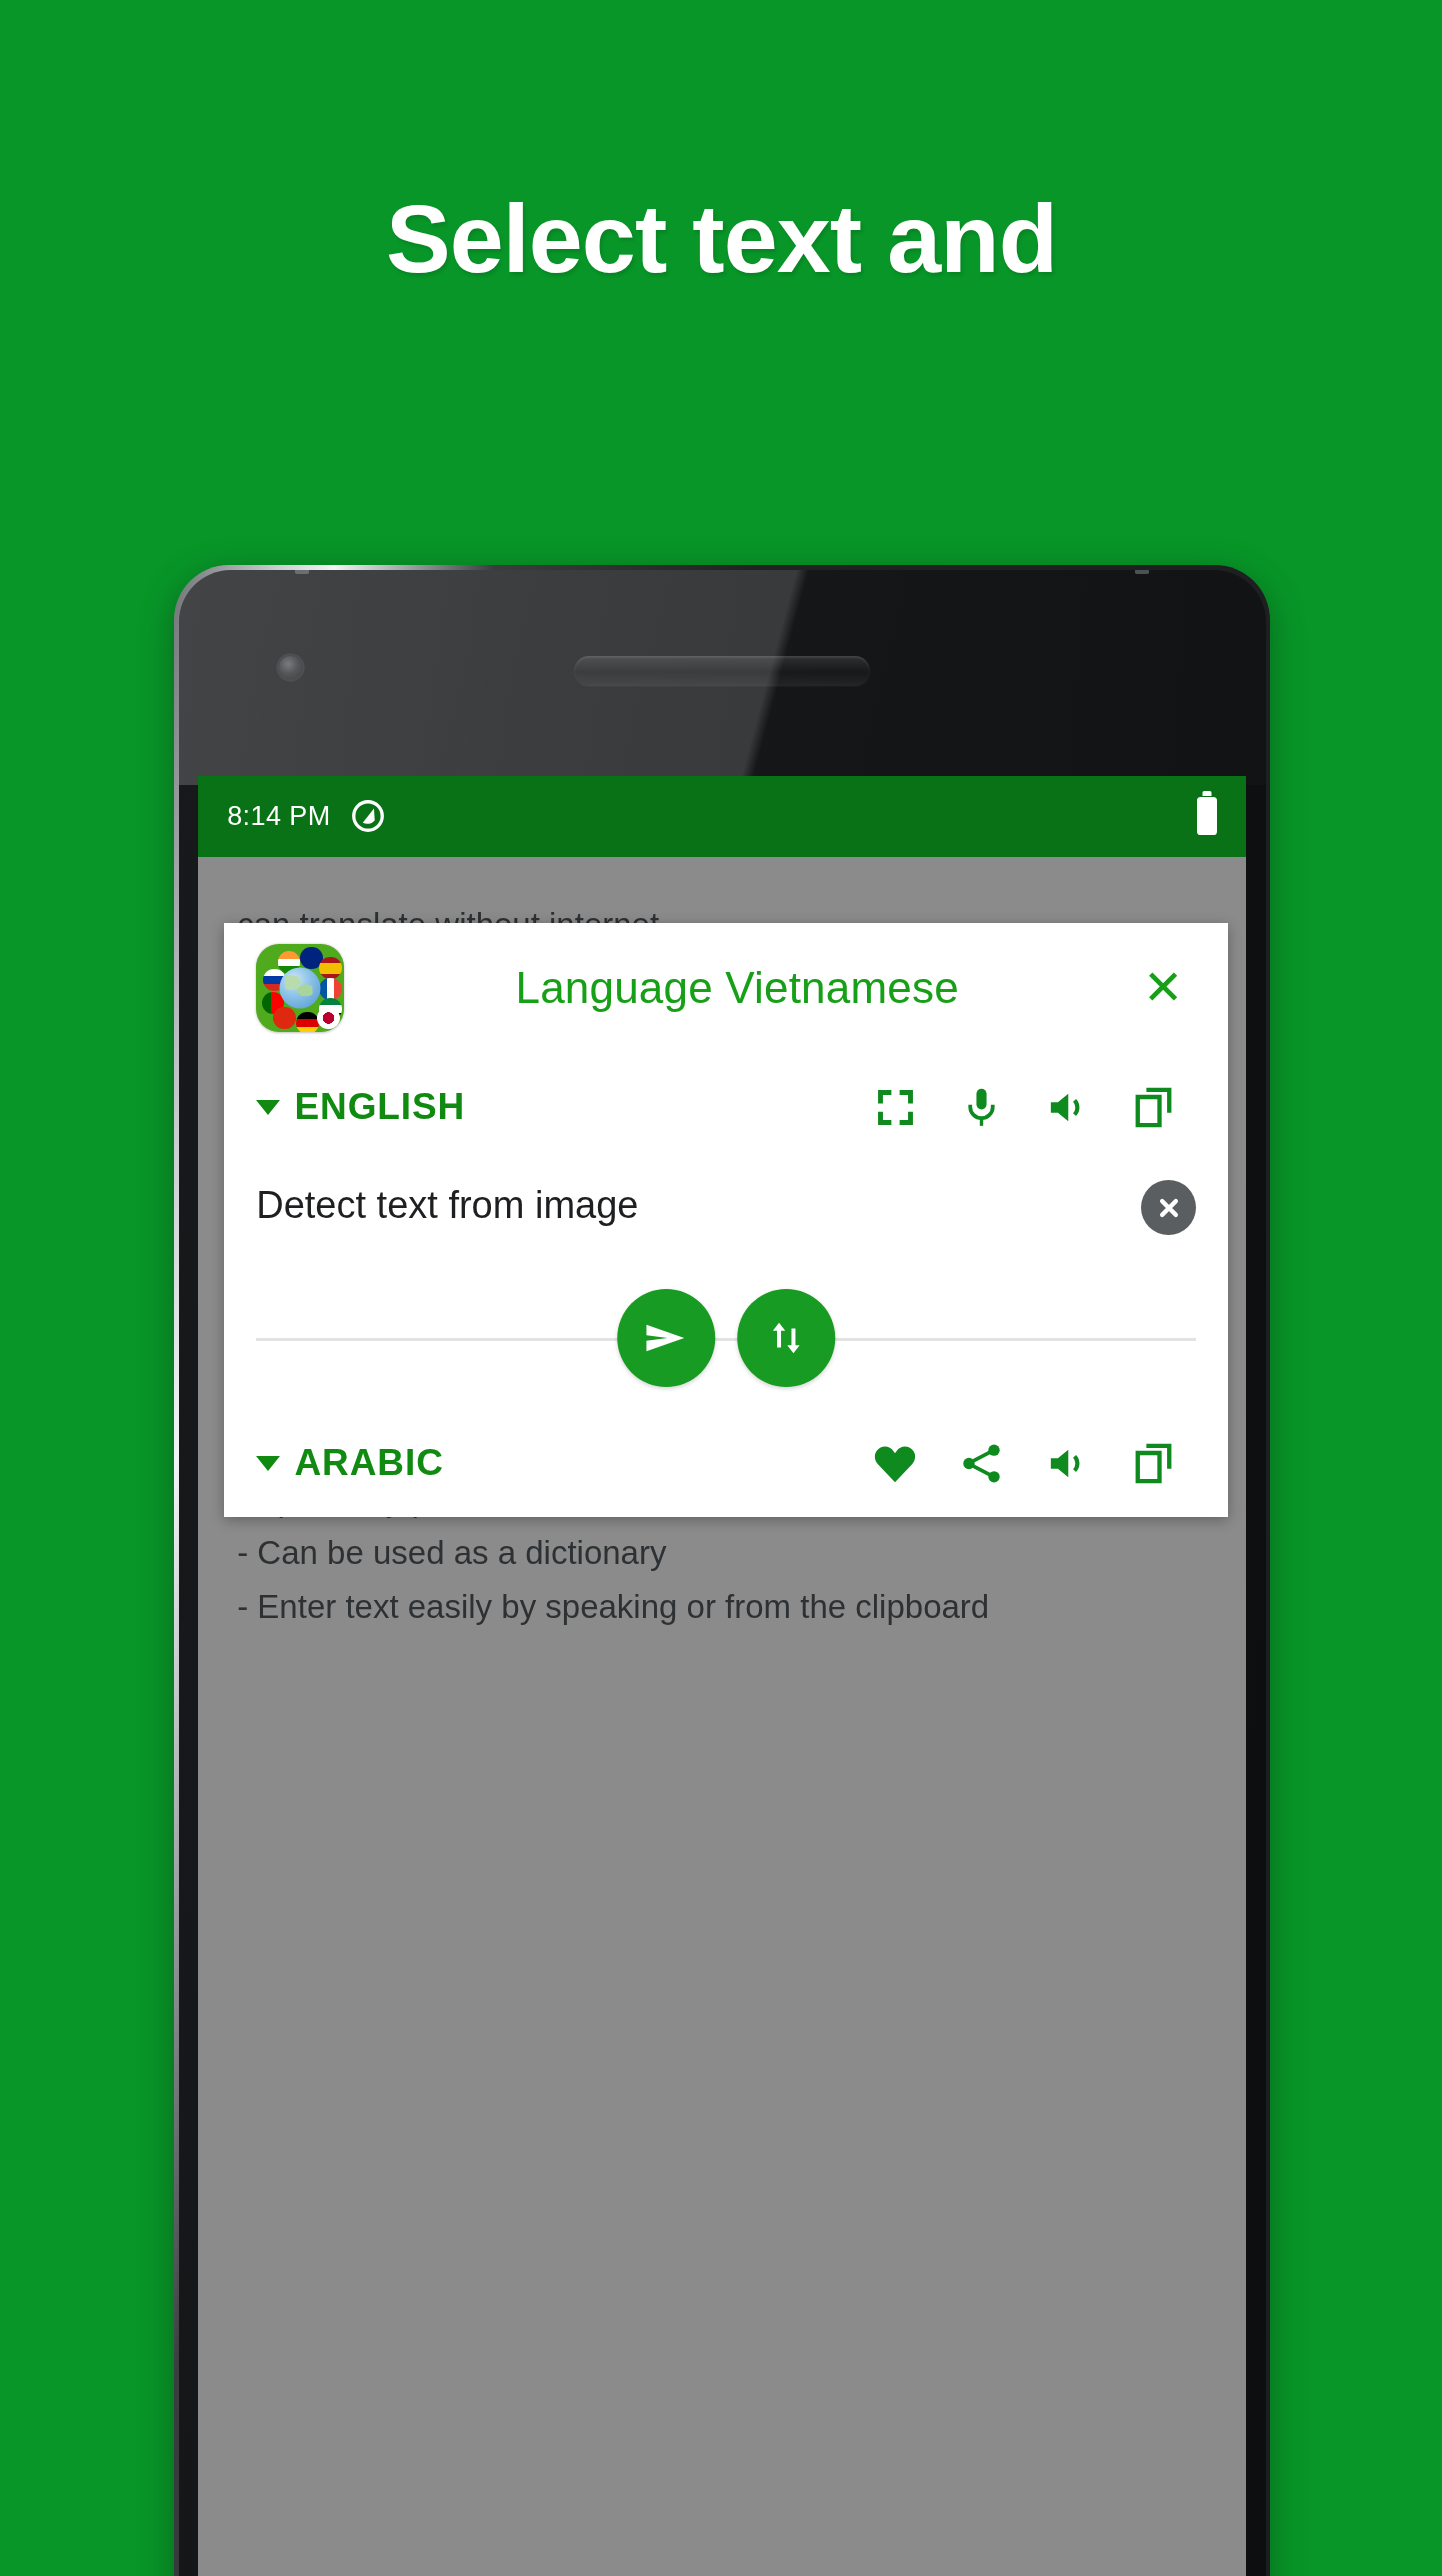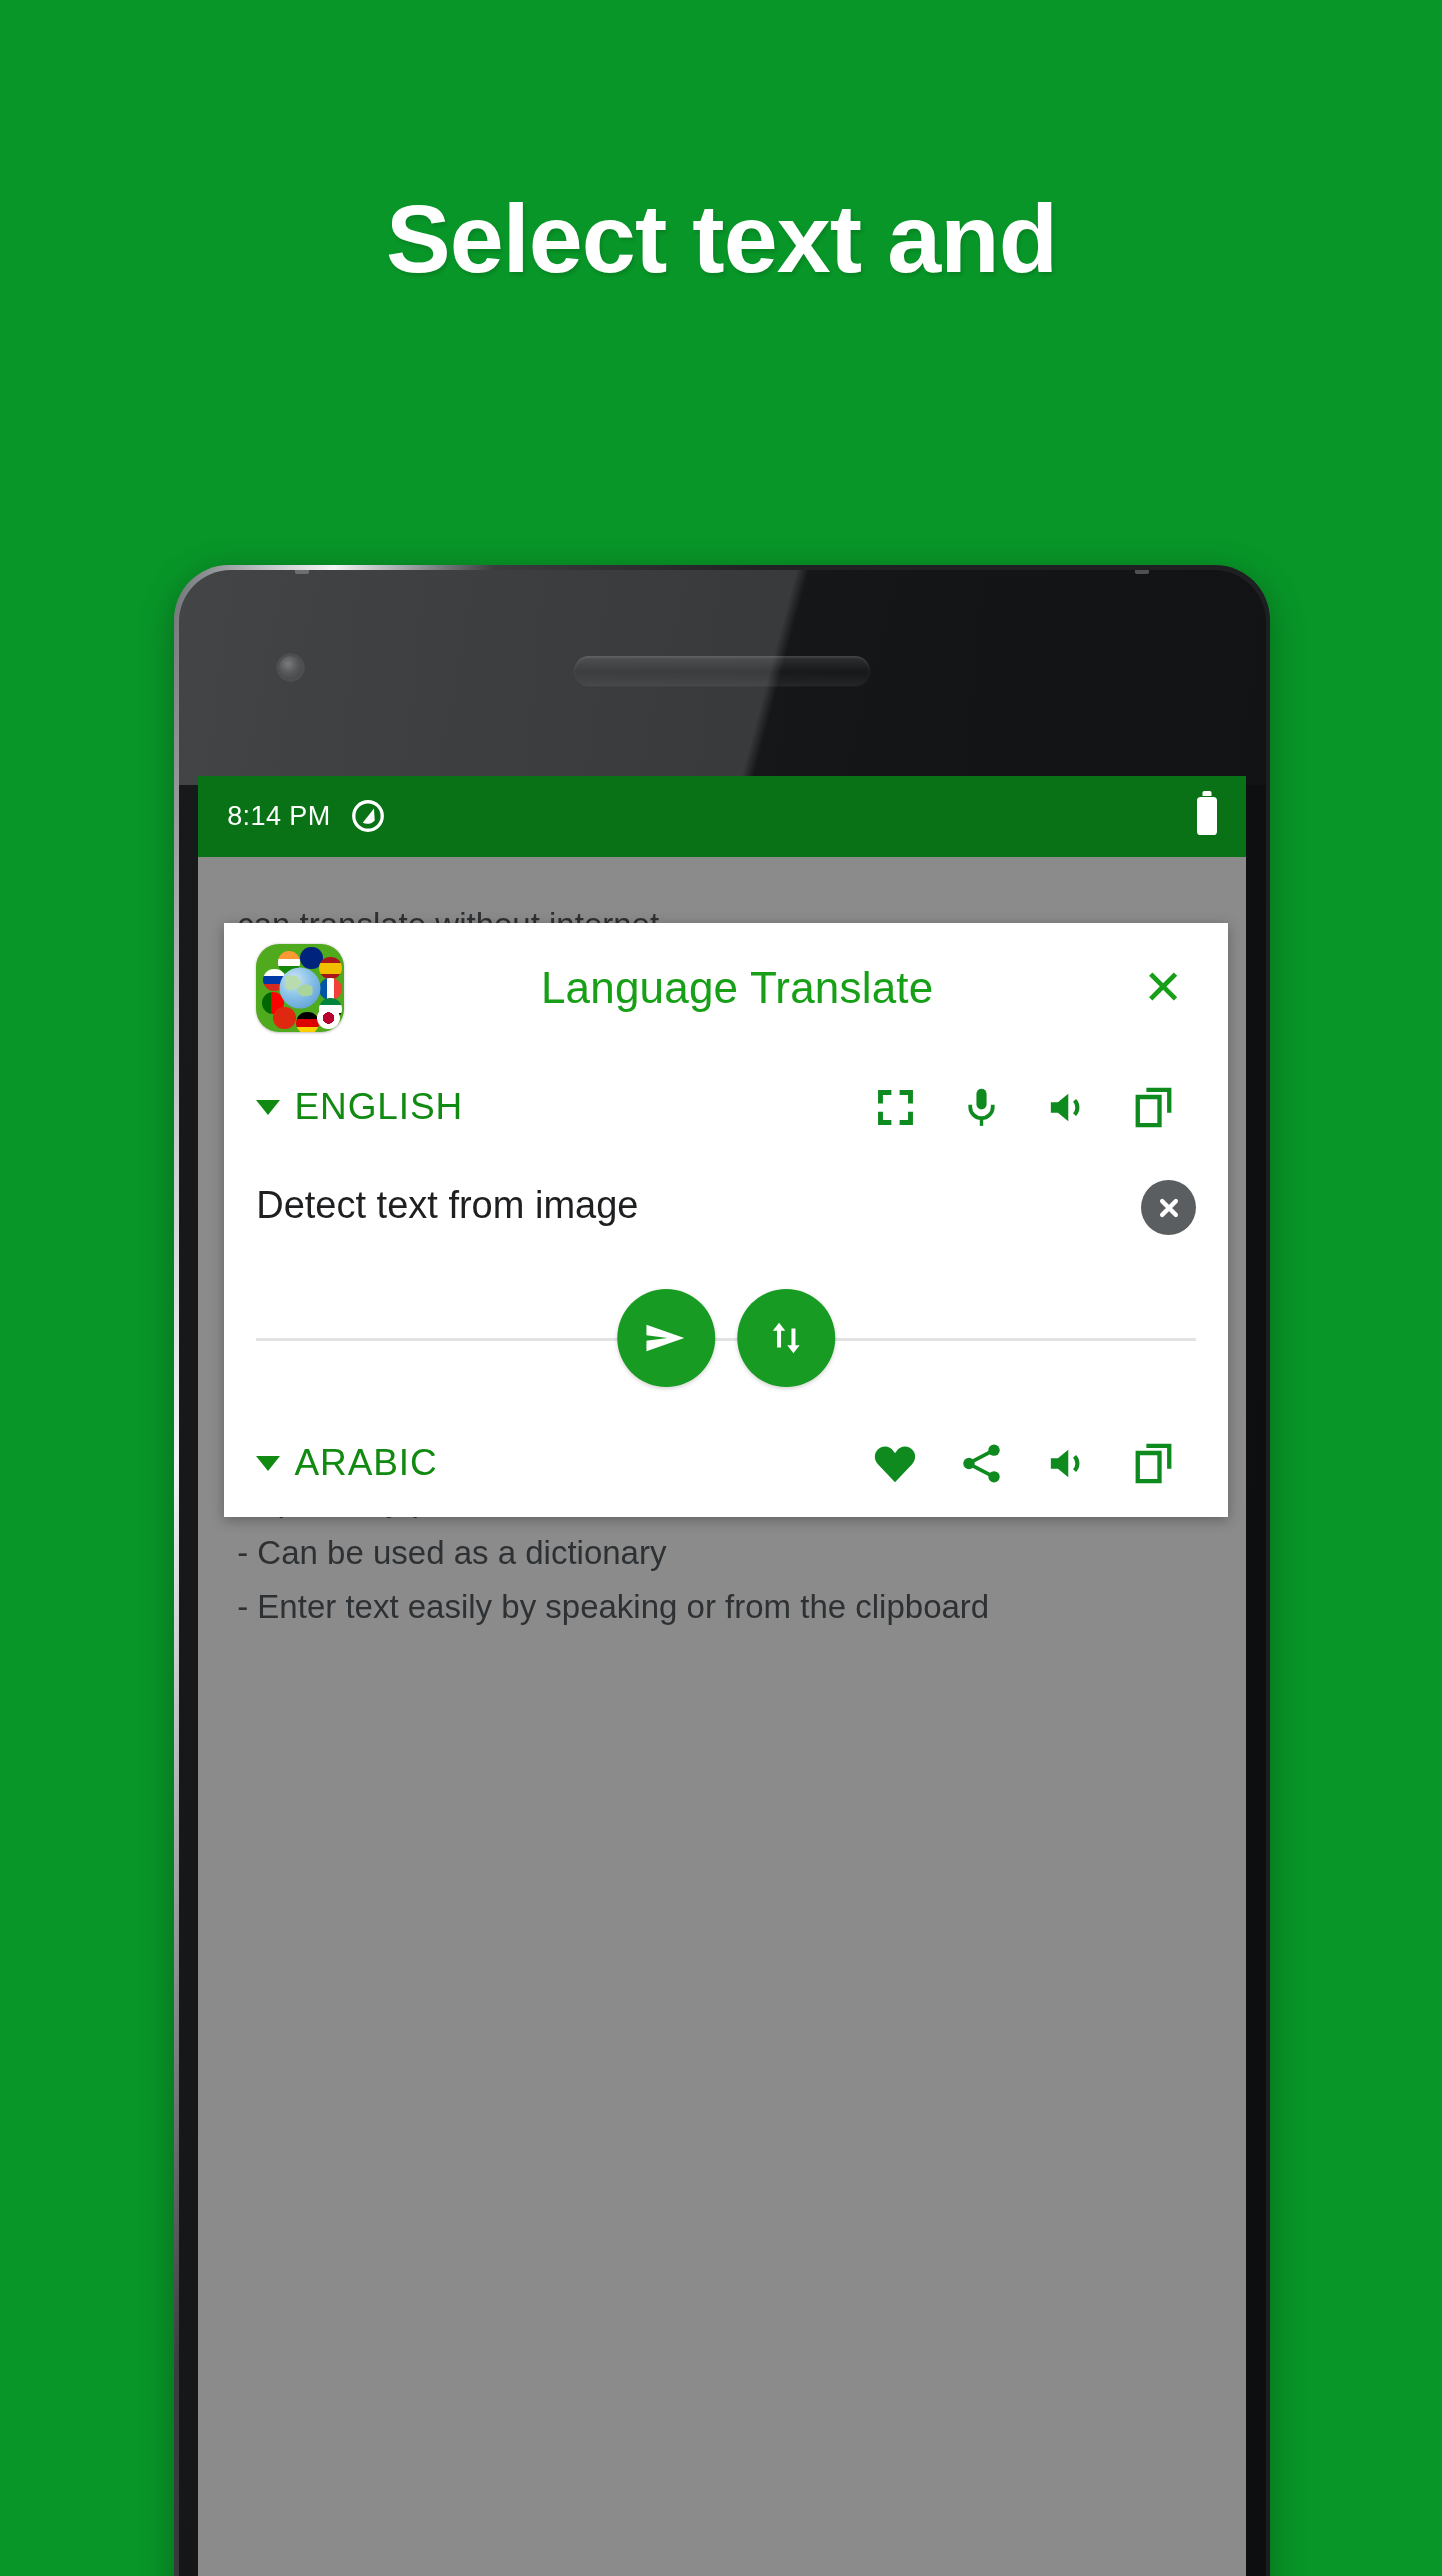--- a/index.html
+++ b/index.html
@@ -125,21 +125,21 @@
   }
   .close-x {
     width:66px; height:66px; flex:0 0 auto;
     display:flex; align-items:center; justify-content:center;
     color:#17a017; font-size:48px; line-height:1; font-weight:normal;
   }
 
   .lang-row { display:flex; align-items:center; height:107px; }
   .lang-sel { display:flex; align-items:center; gap:14.3px; color:#108a10; }
   .caret { width:0;height:0;border-left:12.5px solid transparent;border-right:12.5px solid transparent;border-top:15px solid #108a10; }
-  .lang-name { font-size:37px; font-weight:normal; letter-spacing:0.9px; }
+  .lang-name { font-size:37px; font-weight:bold; letter-spacing:0.9px; }
   .row-spacer { flex:1; }
   .act { width:86px; display:flex; align-items:center; justify-content:center; color:#0e8a1e; }
 
   .input-row {
     display:flex; align-items:flex-start; padding:16px 0 9px 0; min-height:106px;
   }
   .input-text { flex:1; font-size:38px; color:#1d1f21; padding-top:7.2px; }
   .clear-btn {
     width:55px; height:55px; border-radius:50%; background:#5b5e60;
     display:flex; align-items:center; justify-content:center; flex:0 0 auto;
@@ -218,21 +218,21 @@
               <span class="flag" style="left:63px;top:12.5px;background:linear-gradient(180deg,#aa151b 25%,#f1bf00 25%,#f1bf00 75%,#aa151b 75%);"></span>
               <span class="flag" style="left:7.2px;top:25px;background:linear-gradient(180deg,#ffffff 33%,#0039a6 33%,#0039a6 66%,#d52b1e 66%);"></span>
               <span class="flag" style="left:63px;top:34px;background:linear-gradient(90deg,#0055a4 33%,#ffffff 33%,#ffffff 66%,#ef4135 66%);"></span>
               <span class="flag" style="left:5.4px;top:48px;background:linear-gradient(90deg,#006600 40%,#ff0000 40%);"></span>
               <span class="flag" style="left:63px;top:54px;background:linear-gradient(180deg,#00843d 33%,#ffffff 33%,#ffffff 66%,#000000 66%);"></span>
               <span class="flag" style="left:17px;top:63px;background:#de2910;"></span>
               <span class="flag" style="left:40px;top:68px;background:linear-gradient(180deg,#000000 33%,#dd0000 33%,#dd0000 66%,#ffce00 66%);"></span>
               <span class="flag" style="left:61px;top:63px;background:radial-gradient(circle at 50% 50%, #bc002d 0 36%, #ffffff 37%);"></span>
               <span class="globe"></span>
             </div>
-            <div class="card-title">Language Translate</div>
+            <div class="card-title">Language Vietnamese</div>
             <div class="close-x">✕</div>
           </div>
 
           <div class="lang-row">
             <div class="lang-sel">
               <span class="caret"></span>
               <span class="lang-name">ENGLISH</span>
             </div>
             <span class="row-spacer"></span>
             <span class="act">

